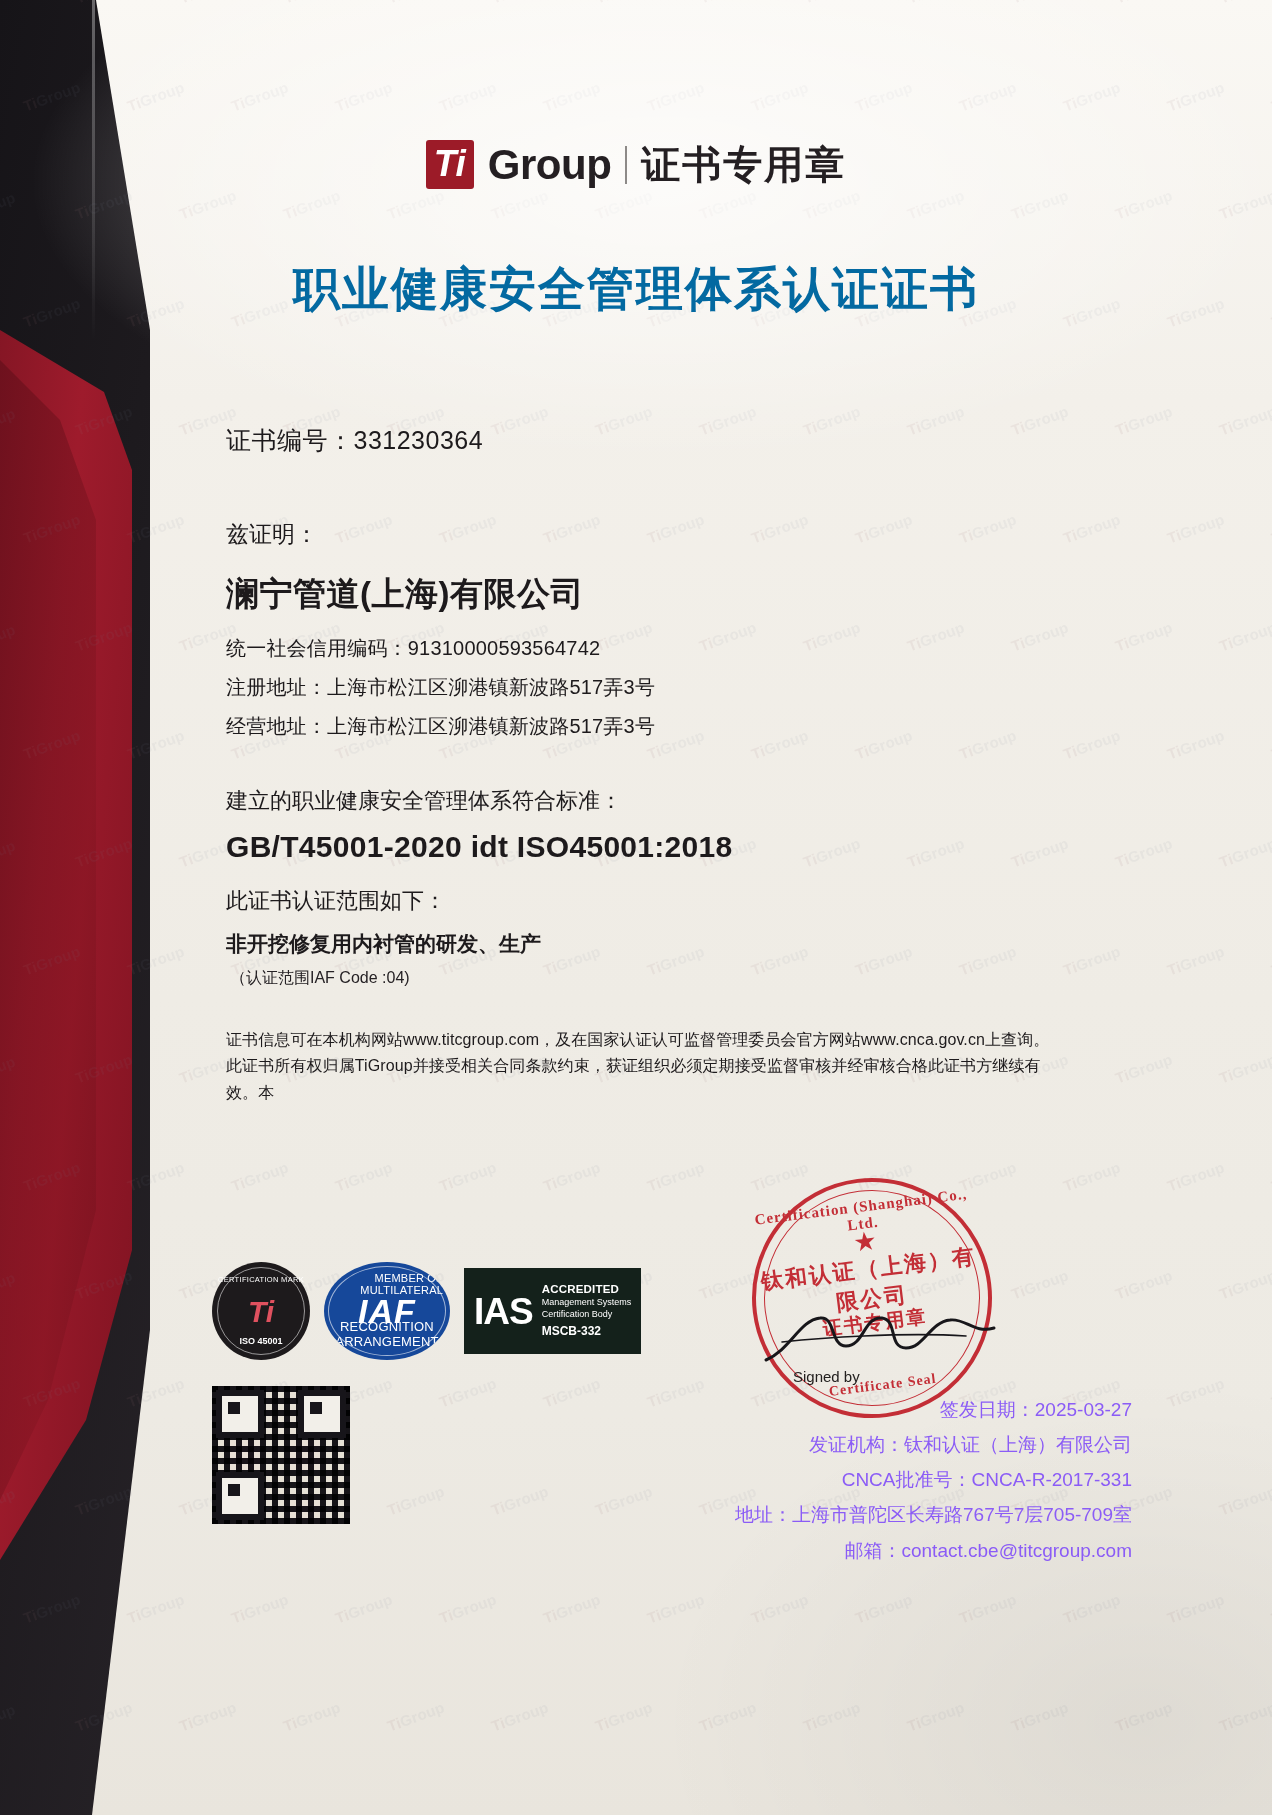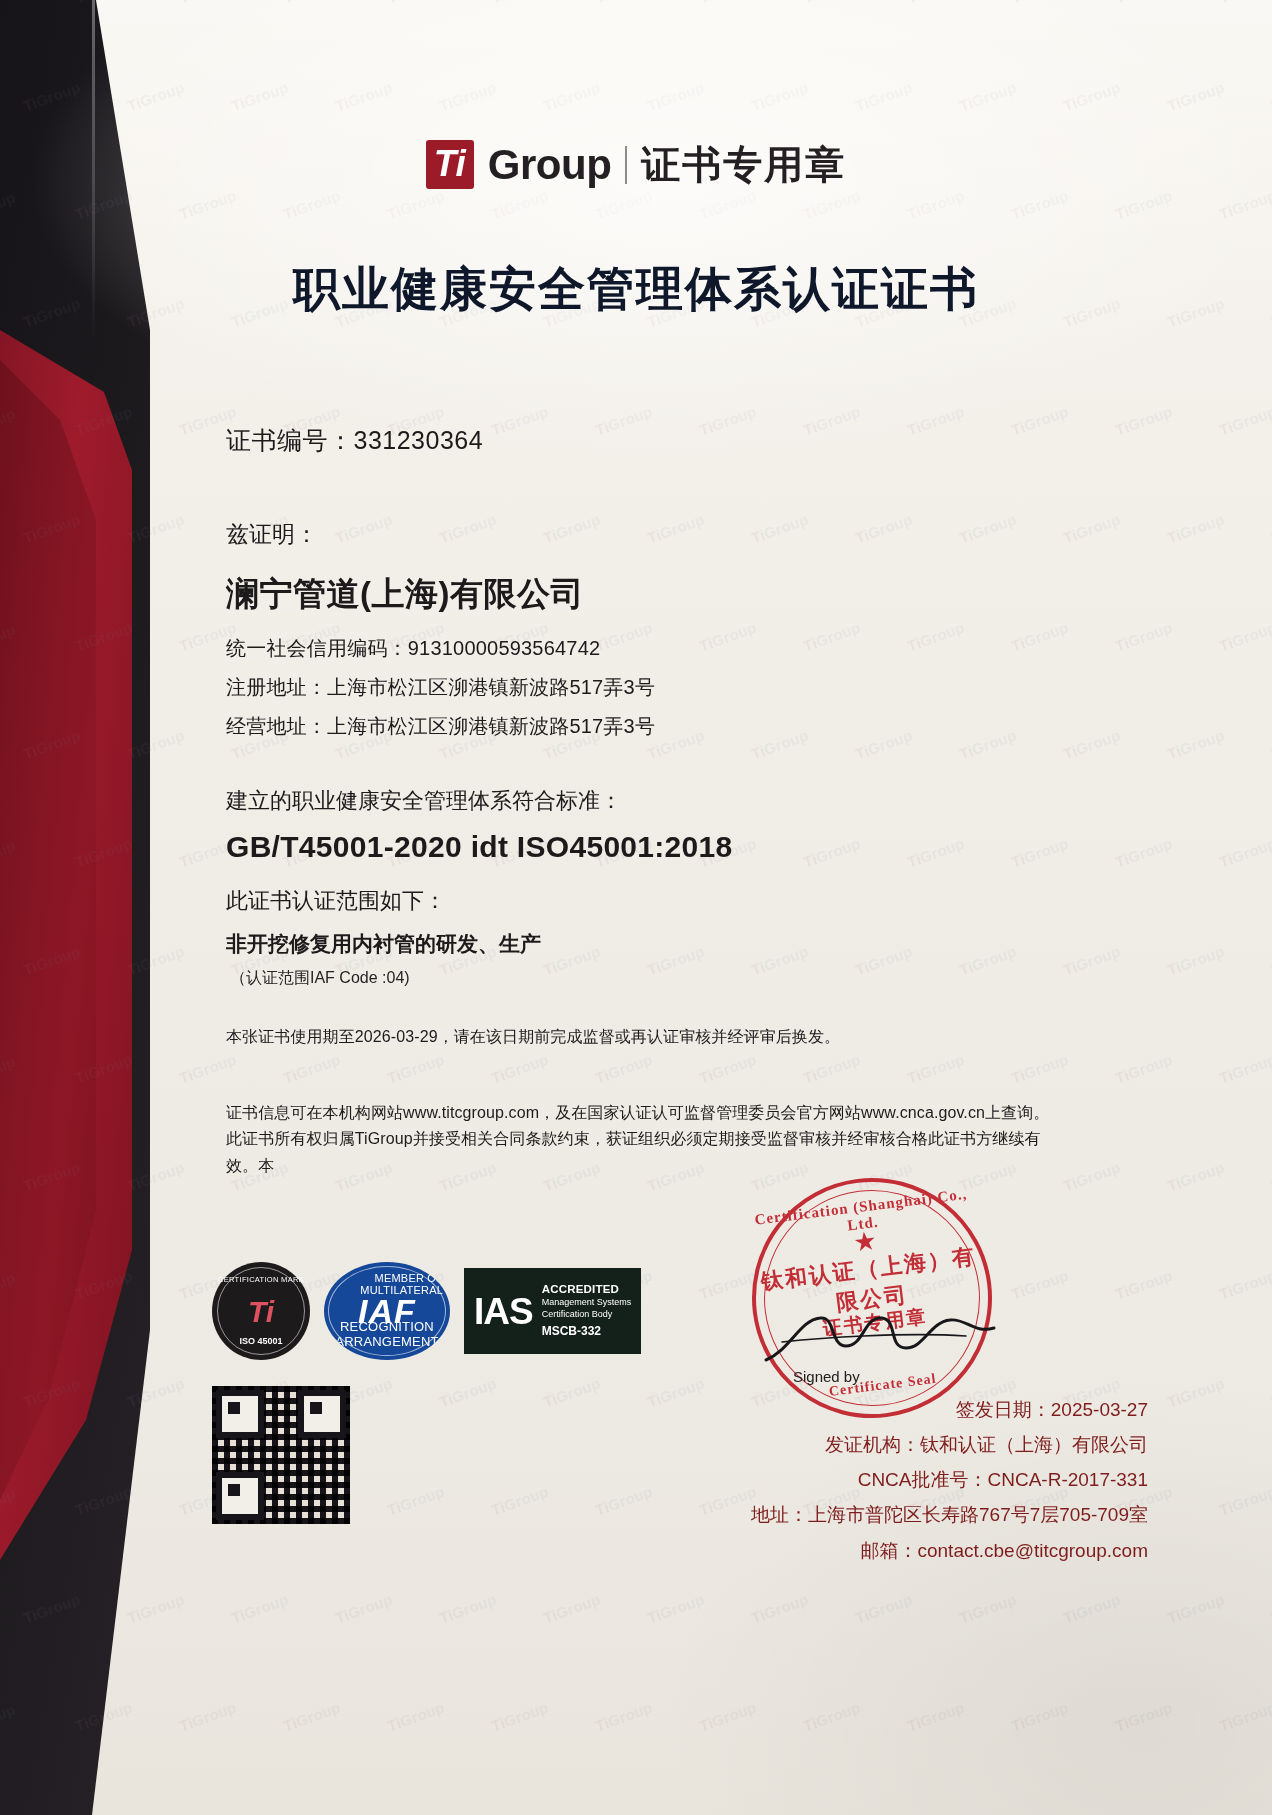--- a/index.html
+++ b/index.html
@@ -126,21 +126,21 @@
     color: #241f22;
     letter-spacing: 2px;
     line-height: 1;
   }
   .title {
     position: absolute;
     left: 0; right: 0; top: 258px;
     text-align: center;
     font-size: 47px;
     font-weight: 700;
-    color: #0f172a;
+    color: #0369a1;
     letter-spacing: 2px;
   }
   .body {
     position: absolute;
     left: 226px;
     top: 424px;
     width: 830px;
     color: #1d1a1c;
   }
   .cert-no {
@@ -385,26 +385,26 @@
   }
   .signed-by {
     position: absolute;
     left: 793px;
     top: 1368px;
     font-size: 15px;
     color: #23201f;
   }
   .issue-block {
     position: absolute;
-    right: 124px;
+    right: 140px;
     top: 1392px;
     text-align: right;
     font-size: 19px;
     line-height: 1.85;
-    color: #7f1d1d;
+    color: #8b5cf6;
   }
   .issue-block div { white-space: nowrap; }
 </style>
 </head>
 <body>
 
 <div class="page">
   <div class="paper"></div>
   <div class="ribbon-dark"></div>
   <div class="ribbon-red"></div>
@@ -669,21 +669,20 @@
       <p class="org-line">统一社会信用编码：91310000593564742</p>
       <p class="org-line">注册地址：上海市松江区泖港镇新波路517弄3号</p>
       <p class="org-line">经营地址：上海市松江区泖港镇新波路517弄3号</p>
 
       <p class="sect-lead">建立的职业健康安全管理体系符合标准：</p>
       <p class="standard">GB/T45001-2020 idt ISO45001:2018</p>
       <p class="scope-lead">此证书认证范围如下：</p>
       <p class="scope-text">非开挖修复用内衬管的研发、生产</p>
       <p class="iaf-code">（认证范围IAF Code :04)</p>
 
-      <p class="note">本张证书使用期至2026-03-29，请在该日期前完成监督或再认证审核并经评审后换发。</p>
 
       <p class="legal">证书信息可在本机构网站www.titcgroup.com，及在国家认证认可监督管理委员会官方网站www.cnca.gov.cn上查询。</p>
       <p class="legal">此证书所有权归属TiGroup并接受相关合同条款约束，获证组织必须定期接受监督审核并经审核合格此证书方继续有效。本</p>
     </div>
 
     <div class="marks">
       <div class="mark-ti">
         <span class="ring"></span>
         <span class="top-txt">CERTIFICATION MARK</span>
         <span class="big">Ti</span>

